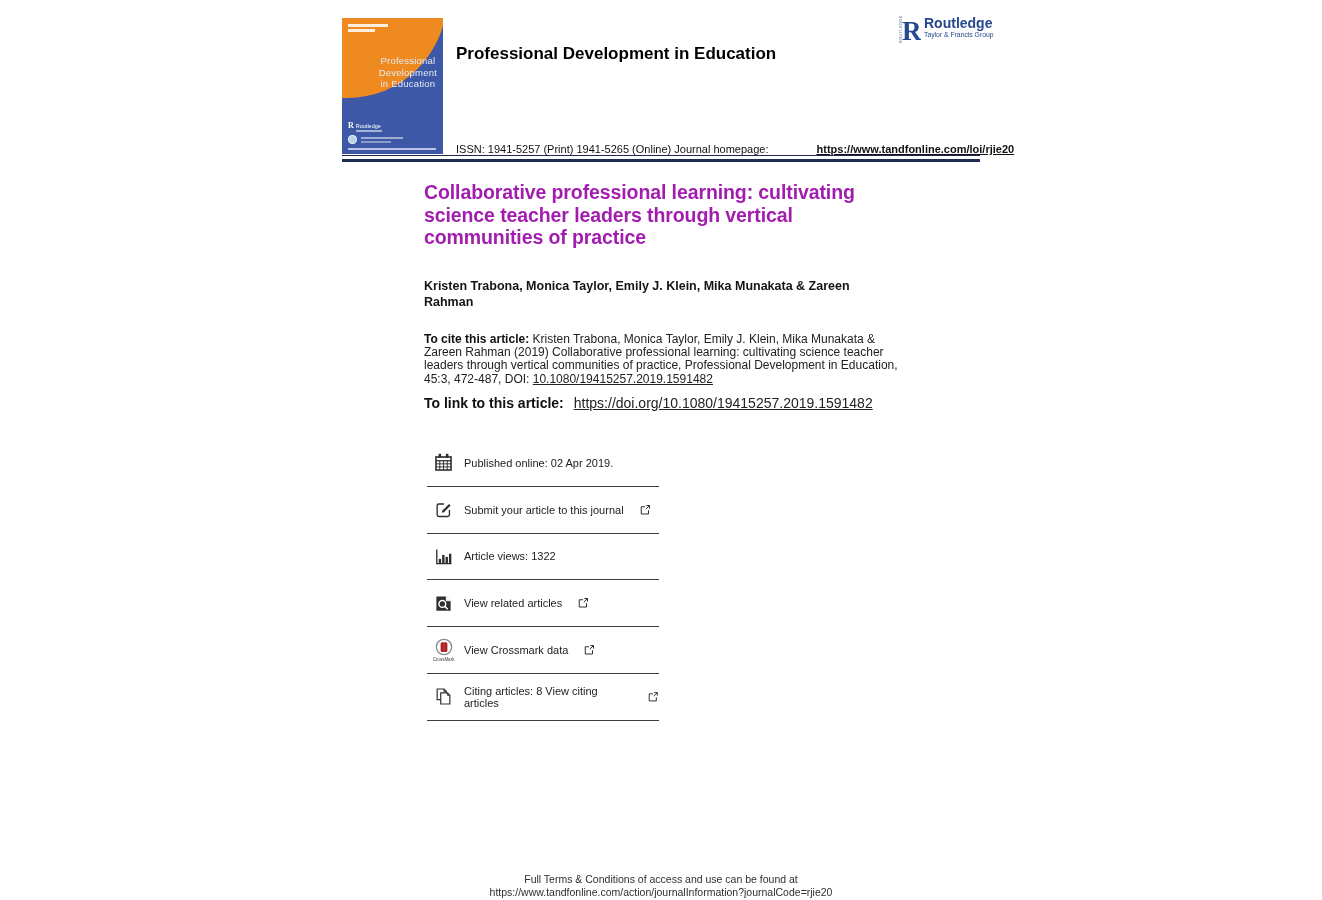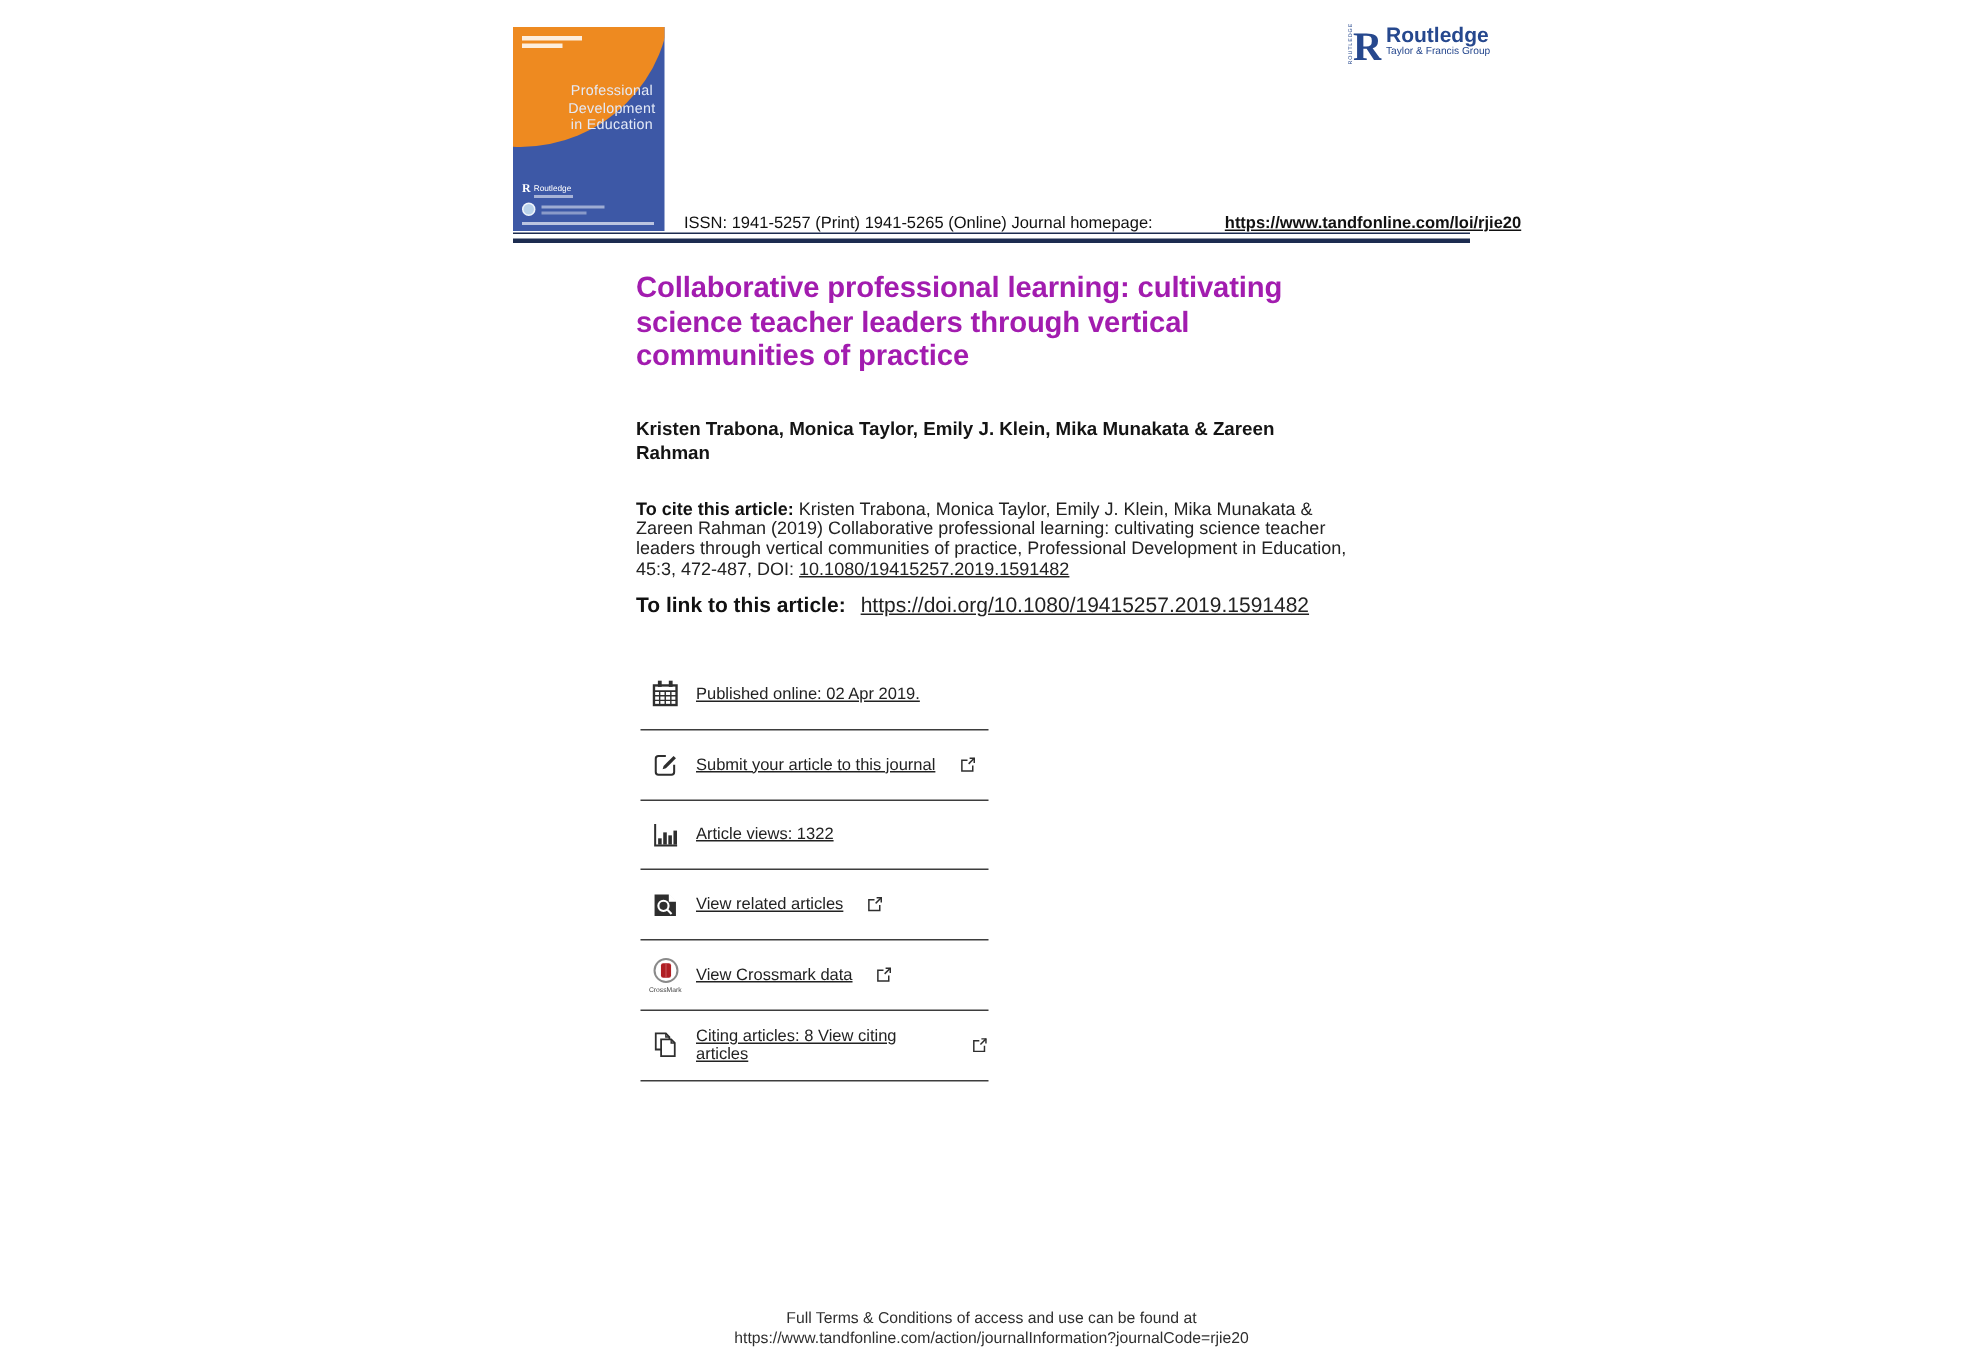--- a/index.html
+++ b/index.html
@@ -46,21 +46,21 @@
   .cite b { color:#111; }
   .doi-link { color:#222; text-decoration:underline; }
   .linkline { position:absolute; left:424px; top:395px; font-size:14px; color:#111; }
   .linkline b { margin-right:10px; }
 
   
   .actions { position:absolute; left:427px; top:440px; width:232px; }
   .action-row { display:flex; align-items:center; height:46.8px; border-bottom:1px solid #3d3d3d;
                 padding-left:6px; box-sizing:border-box; gap:10px; cursor:pointer; }
   .action-icon { width:21px; display:flex; justify-content:center; align-items:center; flex-shrink:0; }
-  .action-label { font-size:11px; color:#222;text-decoration:underline; }
+  .action-label { font-size:11px; color:#222; }
   .ext { margin-left:5px; vertical-align:-1px; }
   .cmwrap { display:flex; flex-direction:column; align-items:center; }
   .cmcaption { font-size:4.5px; color:#444; margin-top:1px; }
 
   
   .footer { position:absolute; left:342px; top:829px; width:638px; text-align:center;
             font-size:10.5px; line-height:12.5px; color:#2f2f2f;margin-top:44px; }
 </style>
 </head>
 <body>
@@ -82,20 +82,21 @@
       <span class="rglyph">R</span>
       <span>Routledge</span>
     </div>
     <div class="cover-rltag"></div>
     <div class="cover-emblem"></div>
     <div class="cover-emblem-l1"></div>
     <div class="cover-emblem-l2"></div>
     <div class="cover-bottomline"></div>
   </div>
 
+  <div class="jtitle">Professional Development in Education</div>
 
   <div class="brand">
     <svg width="24" height="29" viewBox="0 0 24 29">
       <text transform="rotate(-90 0 0)" x="-27" y="4.6" font-size="3.6" letter-spacing="0.6" fill="#26488e" font-family="Liberation Sans, sans-serif">ROUTLEDGE</text>
       <text x="5" y="24" font-size="27" font-weight="700" fill="#26488e" font-family="Liberation Serif, serif">R</text>
     </svg>
     <div class="brand-text">
       <span class="brand-name">Routledge</span>
       <span class="brand-group">Taylor &amp; Francis Group</span>
     </div>

